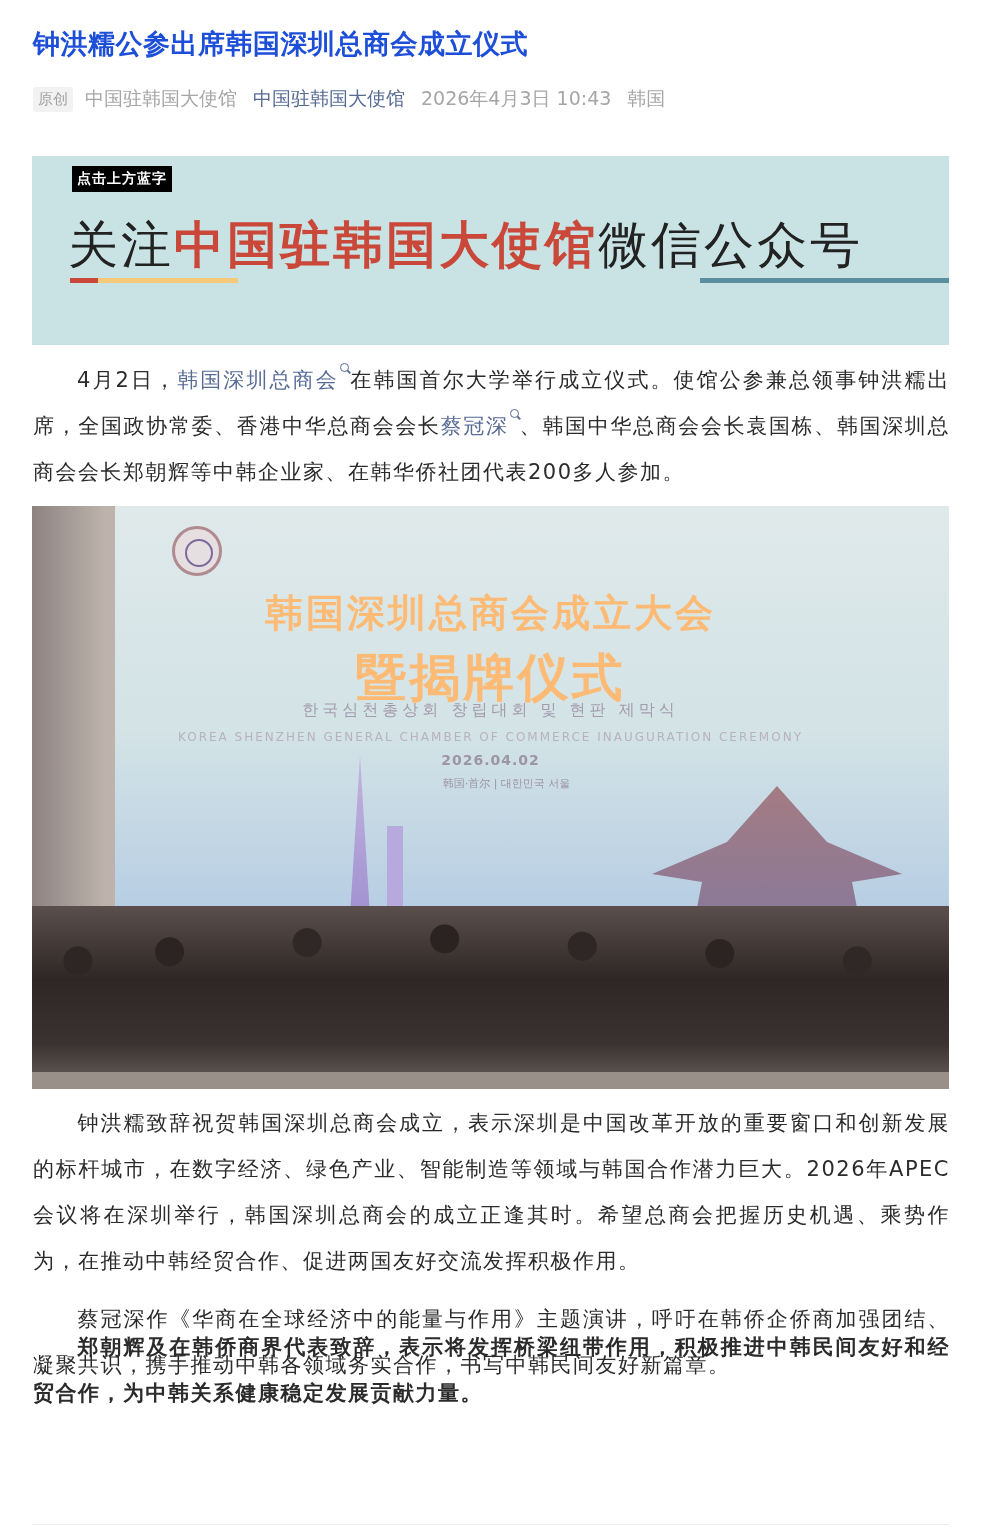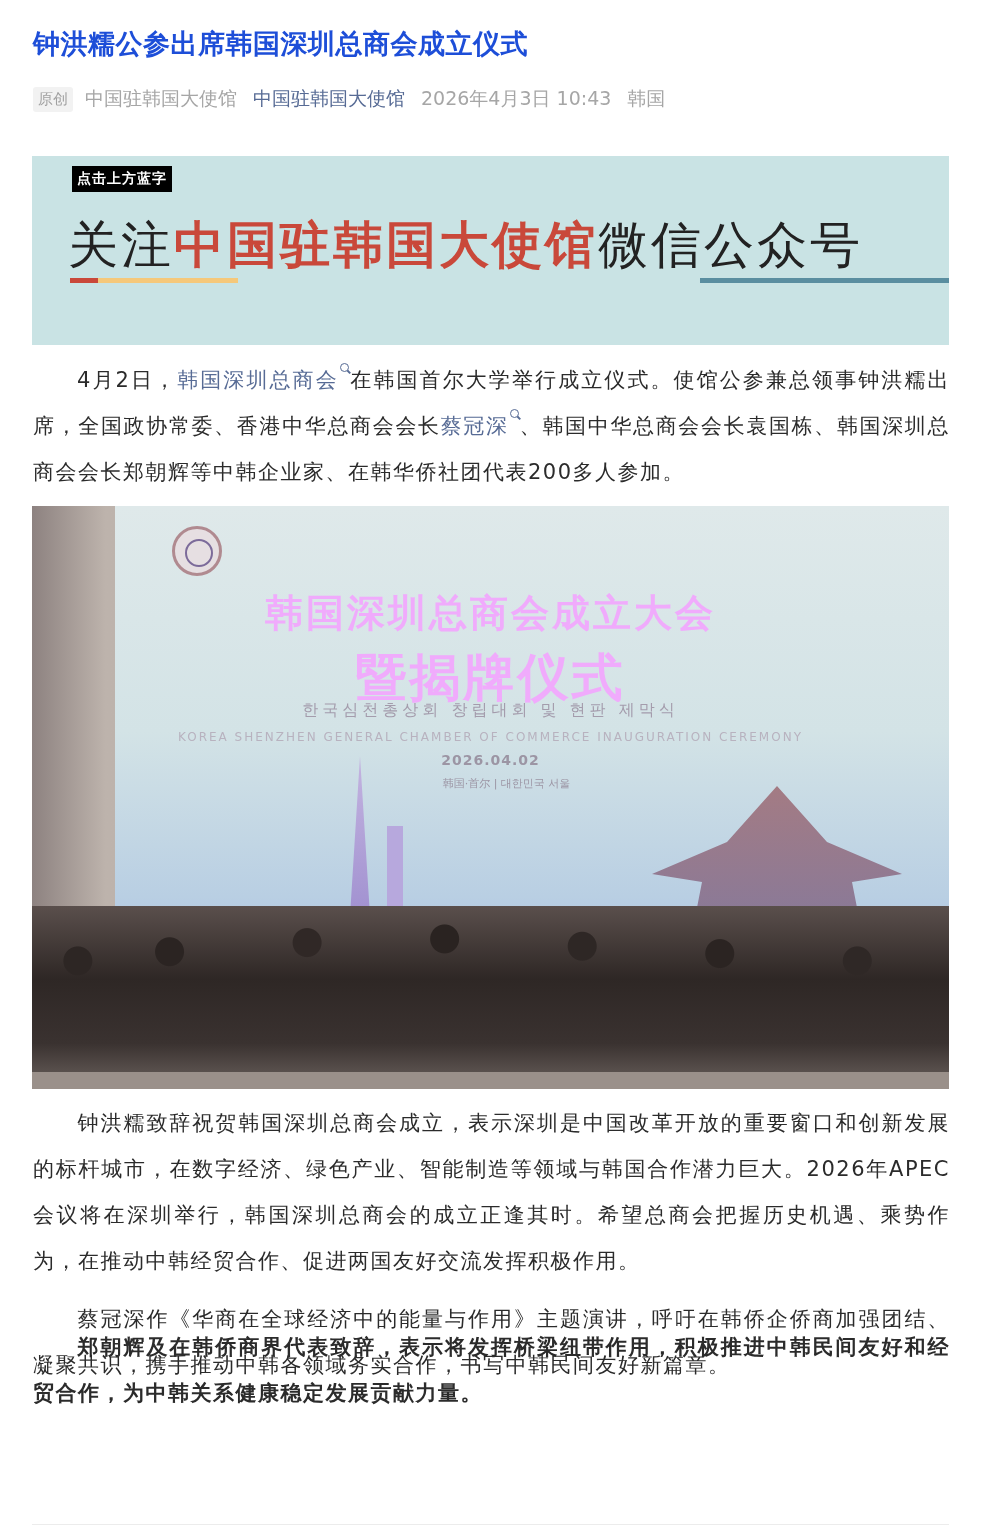--- a/index.html
+++ b/index.html
@@ -34,21 +34,21 @@
   .link { color: #576b95; }
   .search-ico { display: inline-block; position: relative; width: 10px; height: 14px; vertical-align: top; margin-top: 6px; margin-left: 1px; }
   .search-ico::before { content: ""; position: absolute; left: 0; top: 0; width: 7px; height: 7px; border: 1.5px solid #576b95; border-radius: 50%; }
   .search-ico::after { content: ""; position: absolute; left: 7px; top: 8px; width: 4px; height: 1.5px; background: #576b95; transform: rotate(45deg); }
 
   .photo { position: absolute; left: 32px; top: 506px; width: 917px; height: 583px; overflow: hidden; background: #4a4544; }
   .photo .wall { position: absolute; inset: 0; background: linear-gradient(90deg, #8d8280 0%, #bdb3ac 8%, #c8bdb6 92%, #8e837f 100%); }
   .photo .screen { position: absolute; left: 83px; top: 0; width: 835px; height: 500px; background: linear-gradient(180deg, #dfe9ea 0%, #d3e3e6 45%, #b9cfe3 78%, #a9b8e2 100%); }
   .photo .logo { position: absolute; left: 140px; top: 20px; width: 50px; height: 50px; border-radius: 50%; border: 3px solid #b08a90; background: #e6dfe2; }
   .photo .logo::after { content: ""; position: absolute; left: 10px; top: 10px; width: 24px; height: 24px; border-radius: 50%; border: 2px solid #7c6b9a; }
-  .photo .s-title { position: absolute; left: 0; width: 917px; text-align: center; color: #f0abfc; font-weight: bold; white-space: nowrap; }
+  .photo .s-title { position: absolute; left: 0; width: 917px; text-align: center; color: #fdba74; font-weight: bold; white-space: nowrap; }
   .photo .s-t1 { top: 82px; font-size: 38px; letter-spacing: 3px; }
   .photo .s-t2 { top: 138px; font-size: 51px; letter-spacing: 3px; }
   .photo .s-kr { top: 194px; font-size: 16px; color: #a49cac; font-weight: normal; letter-spacing: 4px; }
   .photo .s-en { top: 224px; font-size: 12px; color: #b8b2bf; font-weight: normal; letter-spacing: 2px; }
   .photo .s-date { top: 246px; font-size: 14px; color: #9c95a4; font-weight: bold; letter-spacing: 1px; }
   .photo .s-place { top: 270px; font-size: 11px; color: #9c95a4; font-weight: normal; margin-left: 16px; }
   .photo .tower { position: absolute; left: 313px; top: 250px; width: 30px; height: 240px; background: linear-gradient(180deg, #c4b4e0, #8f7fc8); clip-path: polygon(50% 0, 100% 100%, 0 100%); }
   .photo .tower2 { position: absolute; left: 355px; top: 320px; width: 16px; height: 170px; background: #b7a8dd; }
   .photo .palace { position: absolute; left: 620px; top: 280px; width: 250px; height: 160px; background: linear-gradient(180deg, #9d6a72, #7c6b90); clip-path: polygon(50% 0, 70% 35%, 100% 55%, 80% 60%, 85% 100%, 15% 100%, 20% 60%, 0 55%, 30% 35%); opacity: 0.85; }
   .photo .crowd { position: absolute; left: 0; top: 400px; width: 917px; height: 183px; background:

